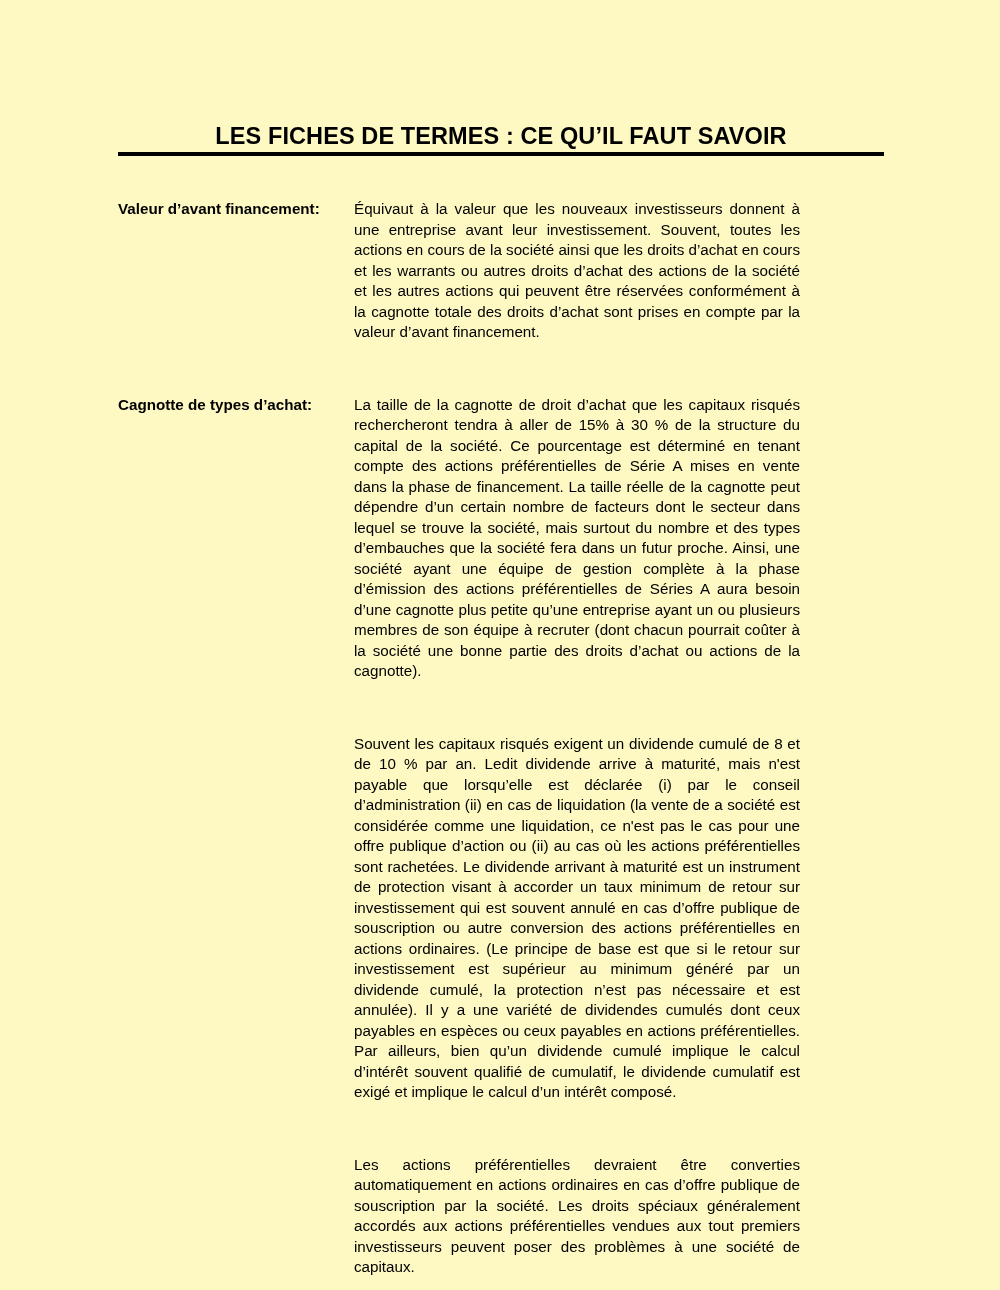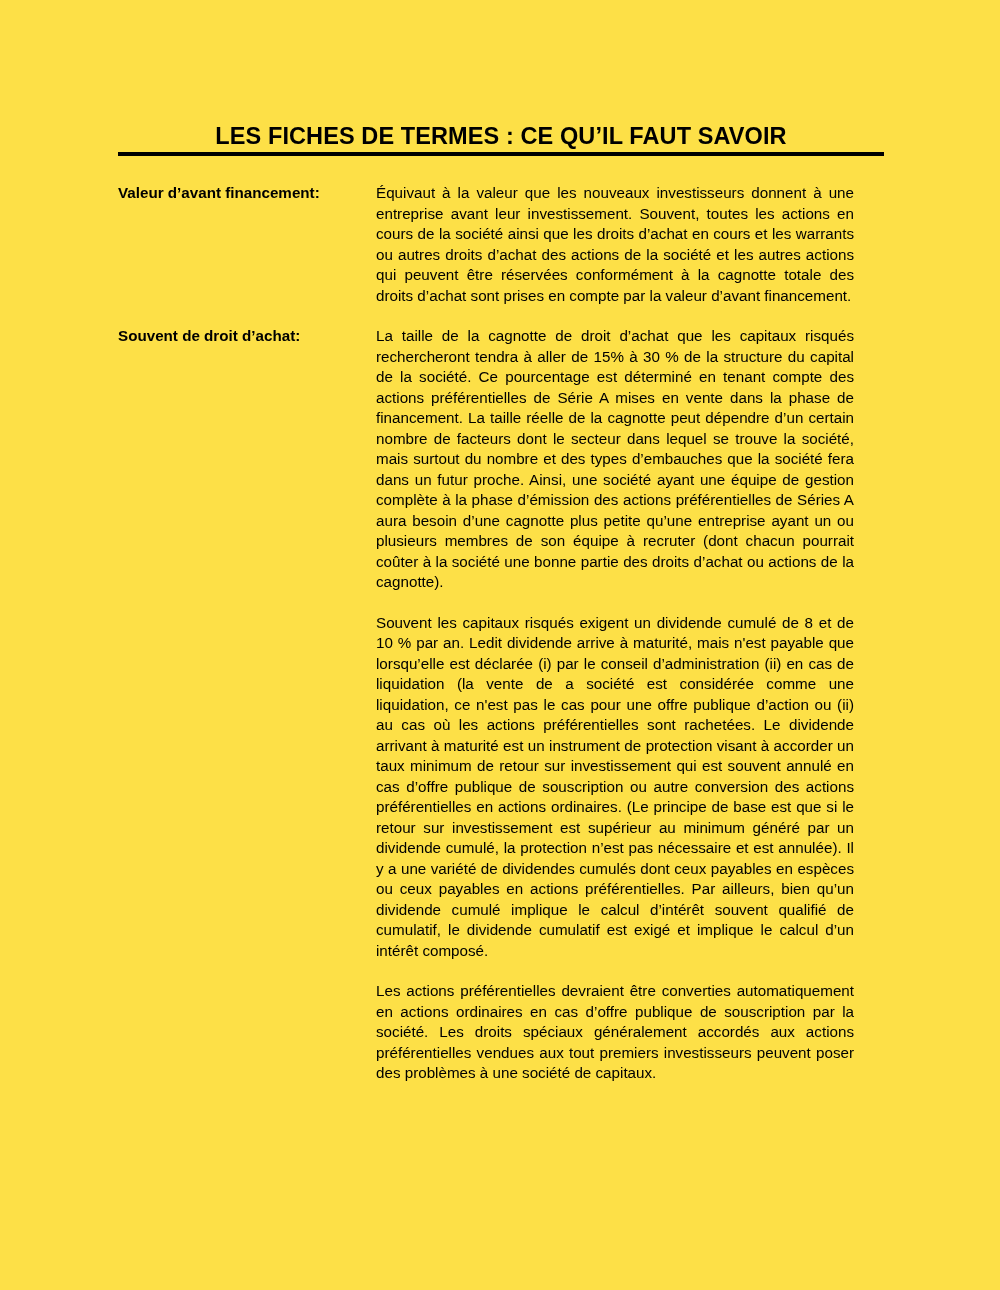--- a/index.html
+++ b/index.html
@@ -9,21 +9,21 @@
     background: #ffffff;
   }
   body {
     font-family: "Liberation Sans", sans-serif;
     color: #000000;
   }
   .page {
     position: relative;
     width: 1000px;
     height: 1290px;
-    background: #fde047;
+    background: #fef9c3;
     overflow: hidden;
     box-sizing: border-box;
   }
   .doc-title {
     position: absolute;
     left: 118px;
     top: 106px;
     width: 766px;
     text-align: center;
     font-size: 23.5px;
@@ -42,21 +42,21 @@
   }
   .entries {
     position: absolute;
     left: 0;
     top: 183px;
     width: 1000px;
   }
   .entry {
     position: relative;
     display: block;
-    padding-left: 88px;
+    padding-left: 50px;
     padding-right: 116px;
   }
   .entry-term {
     position: absolute;
     left: 118px;
     top: 0;
     width: 280px;
     font-size: 15.2px;
     font-weight: bold;
     line-height: 20.5px;
@@ -65,21 +65,21 @@
   .entry-def {
     margin-left: 288px;
     width: 478px;
     font-size: 15.2px;
     line-height: 20.5px;
     text-align: justify;
     text-justify: inter-word;
     hyphens: none;
   }
   .entry-def p {
-    margin: 0;
+    margin: 16px;
   }
   .spacer-after-1 { height: 20px; }
   .spacer-after-2 { height: 20px; }
   .spacer-after-3 { height: 20px; }
   .spacer-after-4 { height: 20px; }
 </style>
 </head>
 <body>
 
 <div class="page">
@@ -92,21 +92,21 @@
 
     <div class="entry">
       <div class="entry-term">Valeur d’avant financement:</div>
       <div class="entry-def">
         <p>Équivaut à la valeur que les nouveaux investisseurs donnent à une entreprise avant leur investissement. Souvent, toutes les actions en cours de la société ainsi que les droits d’achat en cours et les warrants ou autres droits d’achat des actions de la société et les autres actions qui peuvent être réservées conformément à la cagnotte totale des droits d’achat sont prises en compte par la valeur d’avant financement.</p>
       </div>
     </div>
     <div class="spacer-after-1"></div>
 
     <div class="entry">
-      <div class="entry-term">Souvent de droit d’achat:</div>
+      <div class="entry-term">Cagnotte de types d’achat:</div>
       <div class="entry-def">
         <p>La taille de la cagnotte de droit d’achat que les capitaux risqués rechercheront tendra à aller de 15% à 30 % de la structure du capital de la société. Ce pourcentage est déterminé en tenant compte des actions préférentielles de Série A mises en vente dans la phase de financement. La taille réelle de la cagnotte peut dépendre d’un certain nombre de facteurs dont le secteur dans lequel se trouve la société, mais surtout du nombre et des types d’embauches que la société fera dans un futur proche. Ainsi, une société ayant une équipe de gestion complète à la phase d’émission des actions préférentielles de Séries A aura besoin d’une cagnotte plus petite qu’une entreprise ayant un ou plusieurs membres de son équipe à recruter (dont chacun pourrait coûter à la société une bonne partie des droits d’achat ou actions de la cagnotte).</p>
       </div>
     </div>
     <div class="spacer-after-2"></div>
 
     <div class="entry">
       <div class="entry-def">
         <p>Souvent les capitaux risqués exigent un dividende cumulé de 8 et de 10 % par an. Ledit dividende arrive à maturité, mais n'est payable que lorsqu’elle est déclarée (i) par le conseil d’administration (ii) en cas de liquidation (la vente de a société est considérée comme une liquidation, ce n'est pas le cas pour une offre publique d’action ou (ii) au cas où les actions préférentielles sont rachetées.  Le dividende arrivant à maturité est un instrument de protection visant à accorder un taux minimum de retour sur investissement qui est souvent annulé en cas d’offre publique de souscription ou autre conversion des actions préférentielles en actions ordinaires. (Le principe de base est que si le retour sur investissement est supérieur au minimum généré par un dividende cumulé, la protection n’est pas nécessaire et est annulée). Il y a une variété de dividendes cumulés dont ceux payables en espèces ou ceux payables en actions préférentielles. Par ailleurs, bien qu’un dividende cumulé implique le calcul d’intérêt souvent qualifié de cumulatif, le dividende cumulatif est exigé et implique le calcul d’un intérêt composé.</p>
       </div>

